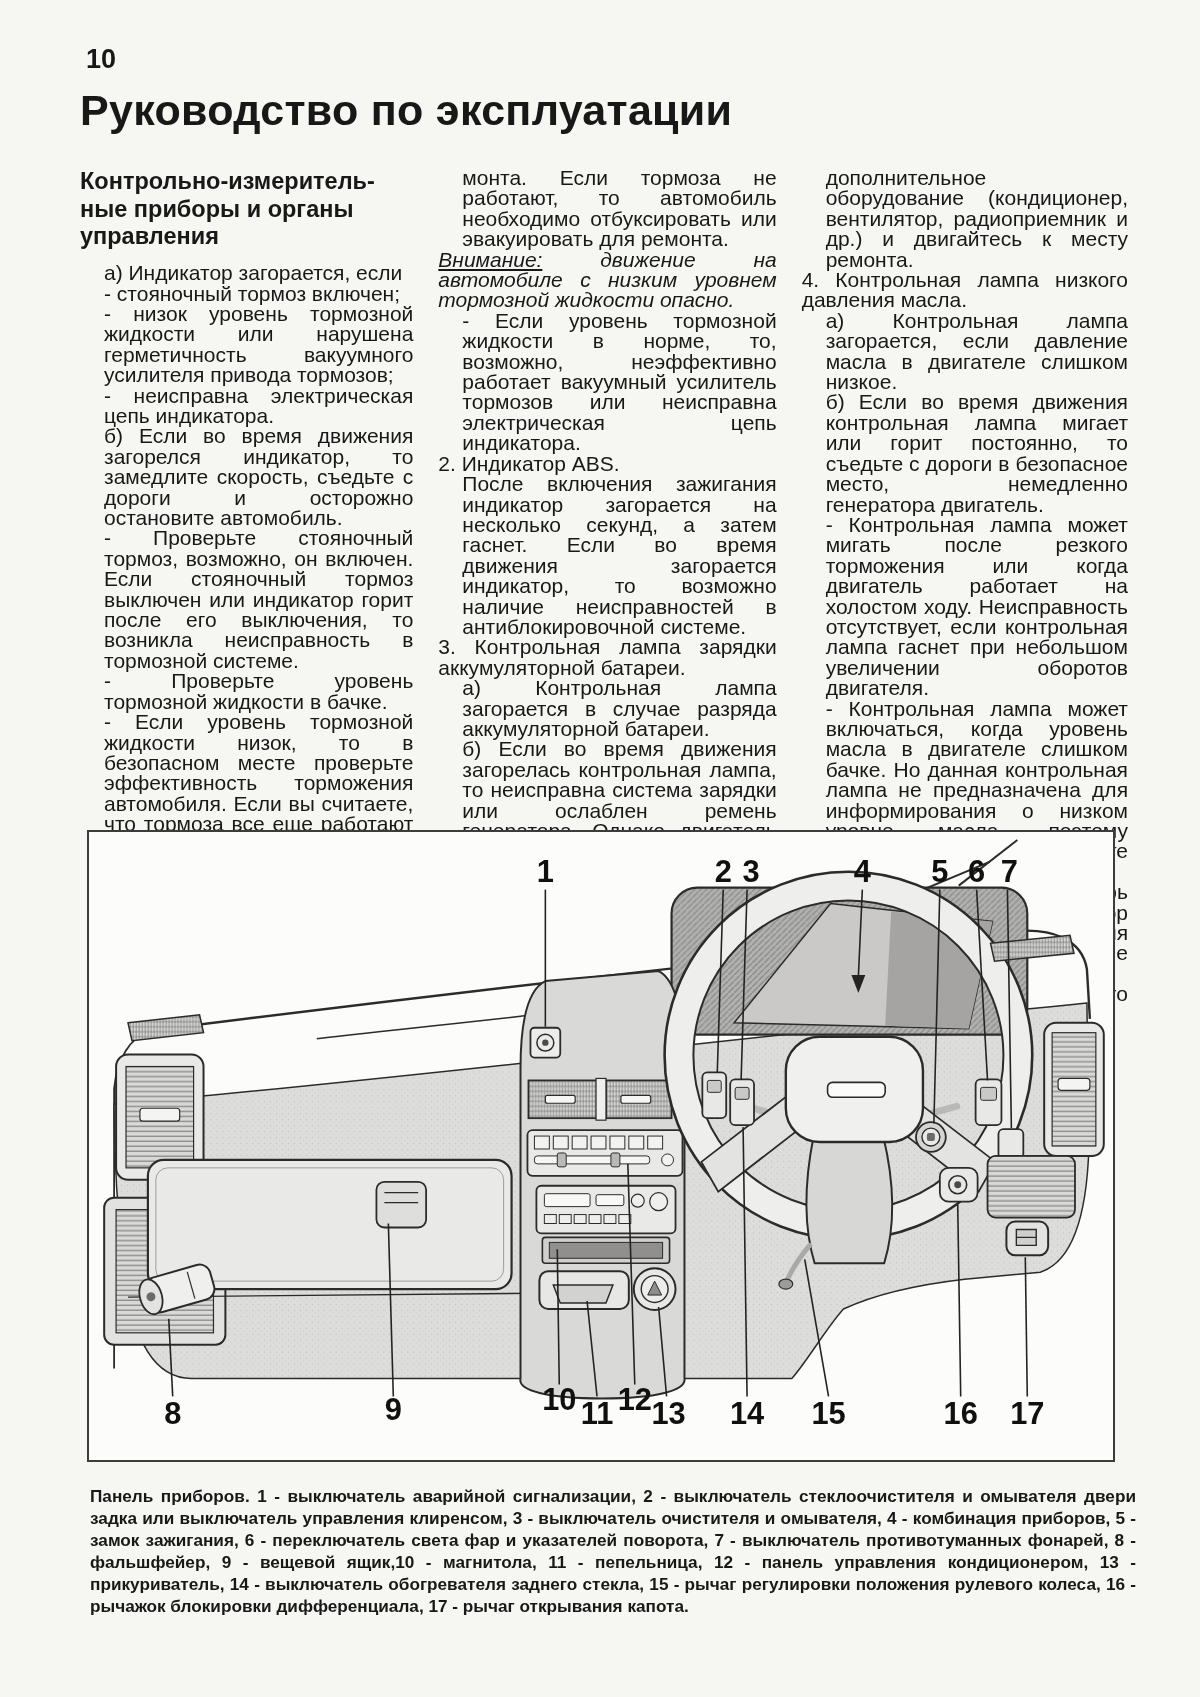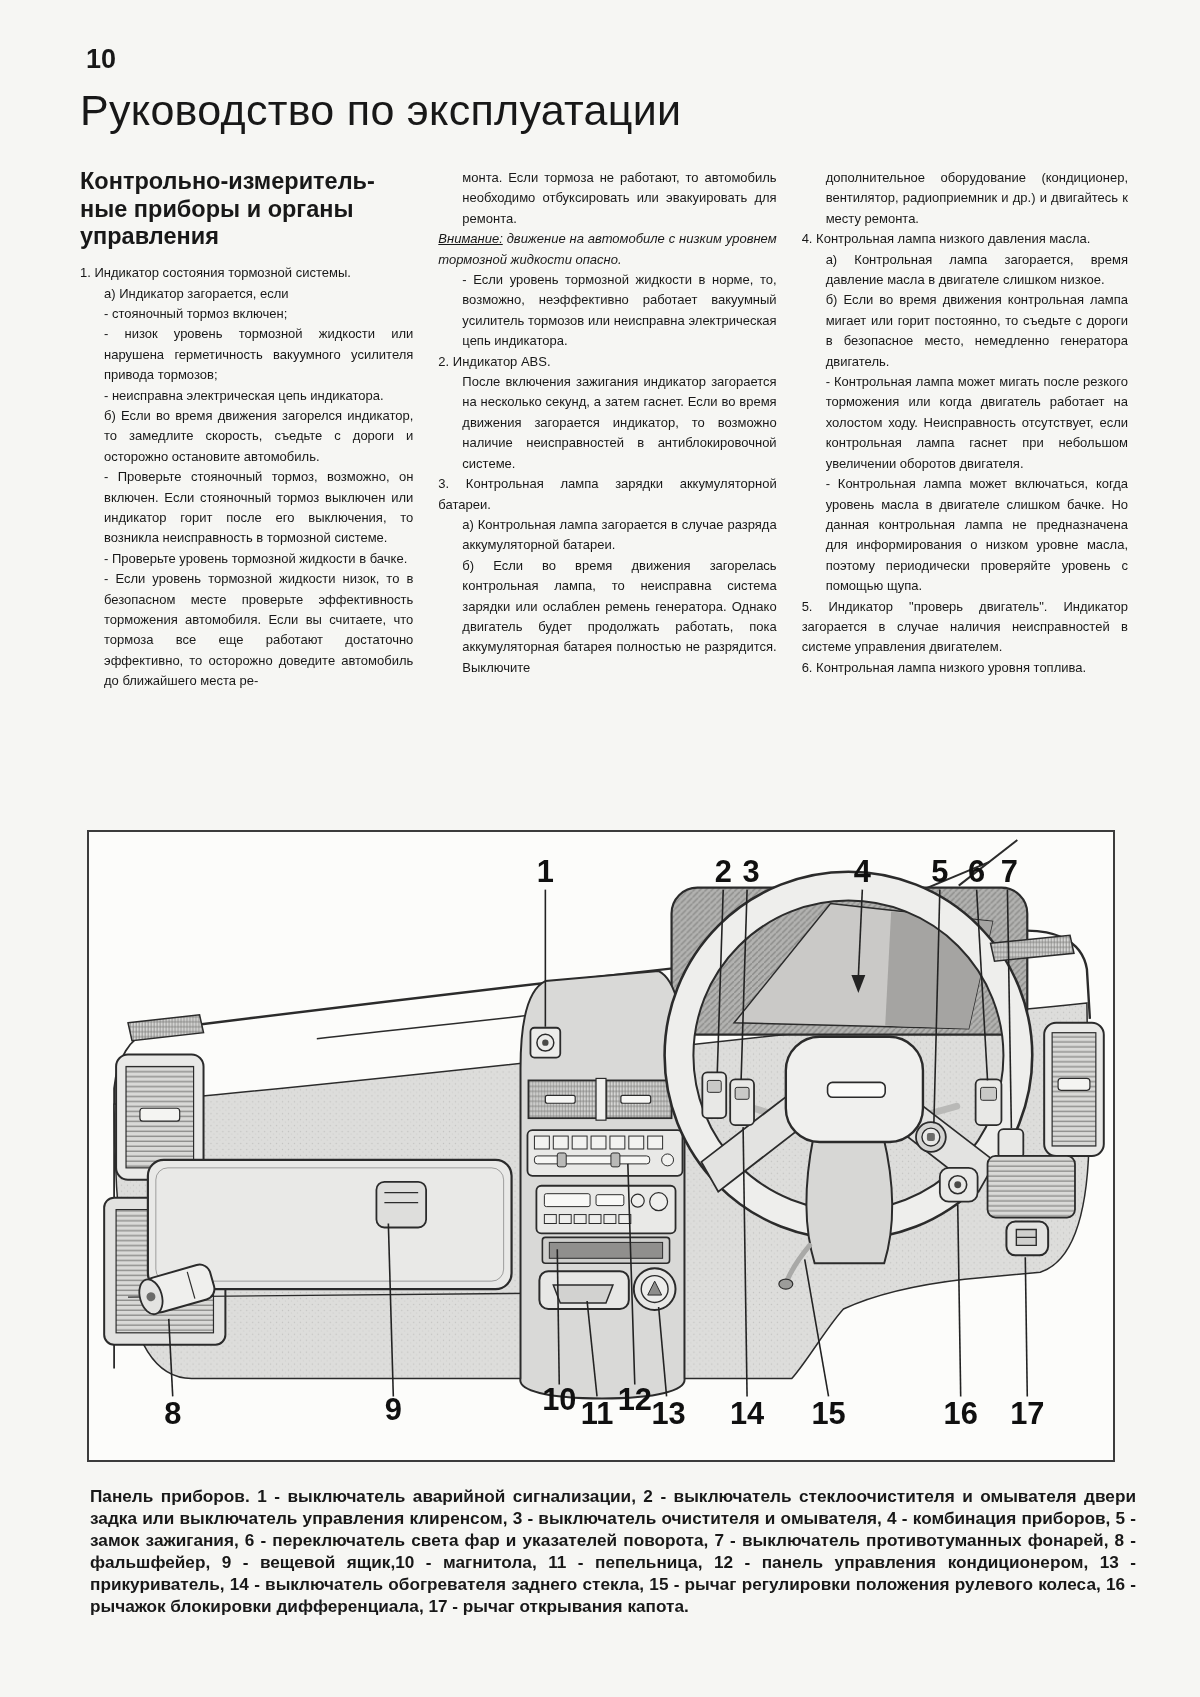--- a/index.html
+++ b/index.html
@@ -5,29 +5,29 @@
   html,body{margin:0;padding:0;}
   body{
     width:1200px;height:1697px;
     background:#f6f6f3;
     font-family:"Liberation Sans", sans-serif;
     color:#181818;
     position:relative;
     -webkit-font-smoothing:antialiased;
   }
   .pagenum{position:absolute;left:86px;top:44px;font-size:27px;font-weight:bold;}
-  .title{position:absolute;left:80px;top:86px;margin:0;font-size:43px;font-weight:normal;letter-spacing:.3px;}
+  .title{position:absolute;left:80px;top:86px;margin:0;font-size:43px;font-weight:bold;letter-spacing:.3px;}
   .cols{position:absolute;left:80px;top:168px;width:1048px;display:flex;gap:25px;}
   .col{text-align:justify;}
   .col1{width:335px;}
   .col2{width:340px;}
   .col3{width:328px;}
   .sec-head{font-size:23.5px;line-height:1.18;font-weight:bold;margin:0 0 12px 0;text-align:left;}
   .sec-head span{display:block;}
-  .col p{margin:0;font-size:13px;line-height:20.4px;text-align:justify;}
+  .col p{margin:0;font-size:21px;line-height:20.4px;text-align:justify;}
   .sub{padding-left:24px;}
   .att{font-style:italic;}
   .att .lbl{text-decoration:underline;}
   .figure{
     position:absolute;left:87px;top:830px;width:1028px;height:632px;
     border:2px solid #3c3c3c;background:#fcfcfa;box-sizing:border-box;margin:0;
   }
   .figure svg{display:block;width:100%;height:100%;}
   .caption{
     position:absolute;left:78px;top:1473px;width:1046px;margin:12px;
@@ -41,21 +41,20 @@
 <div class="pagenum">10</div>
 <h1 class="title">Руководство по эксплуатации</h1>
 
 <div class="cols">
   <div class="col col1">
     <h2 class="sec-head">
       <span>Контрольно-измеритель-</span>
       <span>ные приборы и органы</span>
       <span>управления</span>
     </h2>
-    <p class="num">1. Индикатор состояния тормозной системы.</p>
     <p class="sub">а) Индикатор загорается, если</p>
     <p class="sub">- стояночный тормоз включен;</p>
     <p class="sub">- низок уровень тормозной жидкости или нарушена герметичность вакуумного усилителя привода тормозов;</p>
     <p class="sub">- неисправна электрическая цепь индикатора.</p>
     <p class="sub">б) Если во время движения загорелся индикатор, то замедлите скорость, съедьте с дороги и осторожно остановите автомобиль.</p>
     <p class="sub">- Проверьте стояночный тормоз, возможно, он включен. Если стояночный тормоз выключен или индикатор горит после его выключения, то возникла неисправность в тормозной системе.</p>
     <p class="sub">- Проверьте уровень тормозной жидкости в бачке.</p>
     <p class="sub">- Если уровень тормозной жидкости низок, то в безопасном месте проверьте эффективность торможения автомобиля. Если вы считаете, что тормоза все еще работают достаточно эффективно, то осторожно доведите автомобиль до ближайшего места ре-</p>
   </div>
 
@@ -66,21 +65,21 @@
     <p class="num">2. Индикатор ABS.</p>
     <p class="sub">После включения зажигания индикатор загорается на несколько секунд, а затем гаснет. Если во время движения загорается индикатор, то возможно наличие неисправностей в антиблокировочной системе.</p>
     <p class="num">3. Контрольная лампа зарядки аккумуляторной батареи.</p>
     <p class="sub">а) Контрольная лампа загорается в случае разряда аккумуляторной батареи.</p>
     <p class="sub">б) Если во время движения загорелась контрольная лампа, то неисправна система зарядки или ослаблен ремень генератора. Однако двигатель будет продолжать работать, пока аккумуляторная батарея полностью не разрядится. Выключите</p>
   </div>
 
   <div class="col col3">
     <p class="sub">дополнительное оборудование (кондиционер, вентилятор, радиоприемник и др.) и двигайтесь к месту ремонта.</p>
     <p class="num">4. Контрольная лампа низкого давления масла.</p>
-    <p class="sub">а) Контрольная лампа загорается, время давление масла в двигателе слишком низкое.</p>
+    <p class="sub">а) Контрольная лампа загорается, если давление масла в двигателе слишком низкое.</p>
     <p class="sub">б) Если во время движения контрольная лампа мигает или горит постоянно, то съедьте с дороги в безопасное место, немедленно генератора двигатель.</p>
     <p class="sub">- Контрольная лампа может мигать после резкого торможения или когда двигатель работает на холостом ходу. Неисправность отсутствует, если контрольная лампа гаснет при небольшом увеличении оборотов двигателя.</p>
     <p class="sub">- Контрольная лампа может включаться, когда уровень масла в двигателе слишком бачке. Но данная контрольная лампа не предназначена для информирования о низком уровне масла, поэтому периодически проверяйте уровень с помощью щупа.</p>
     <p class="num">5. Индикатор "проверь двигатель". Индикатор загорается в случае наличия неисправностей в системе управления двигателем.</p>
     <p class="num">6. Контрольная лампа низкого уровня топлива.</p>
   </div>
 </div>
 
 <figure class="figure">
 <svg viewBox="0 0 1028 632" xmlns="http://www.w3.org/2000/svg">

